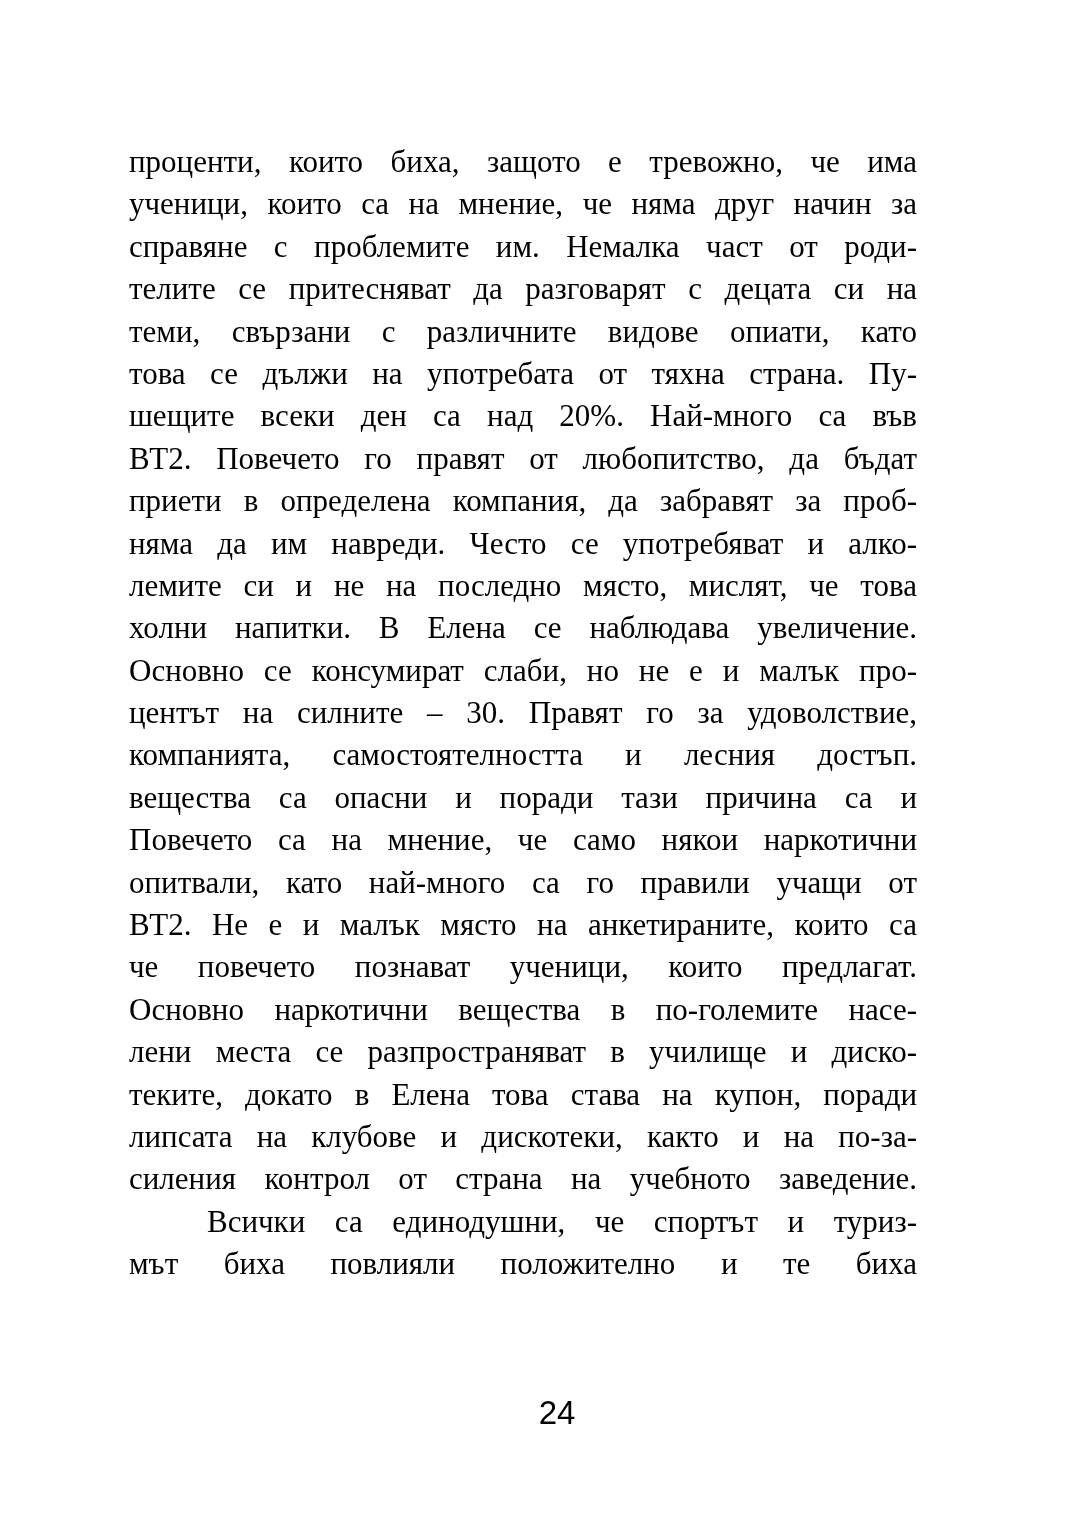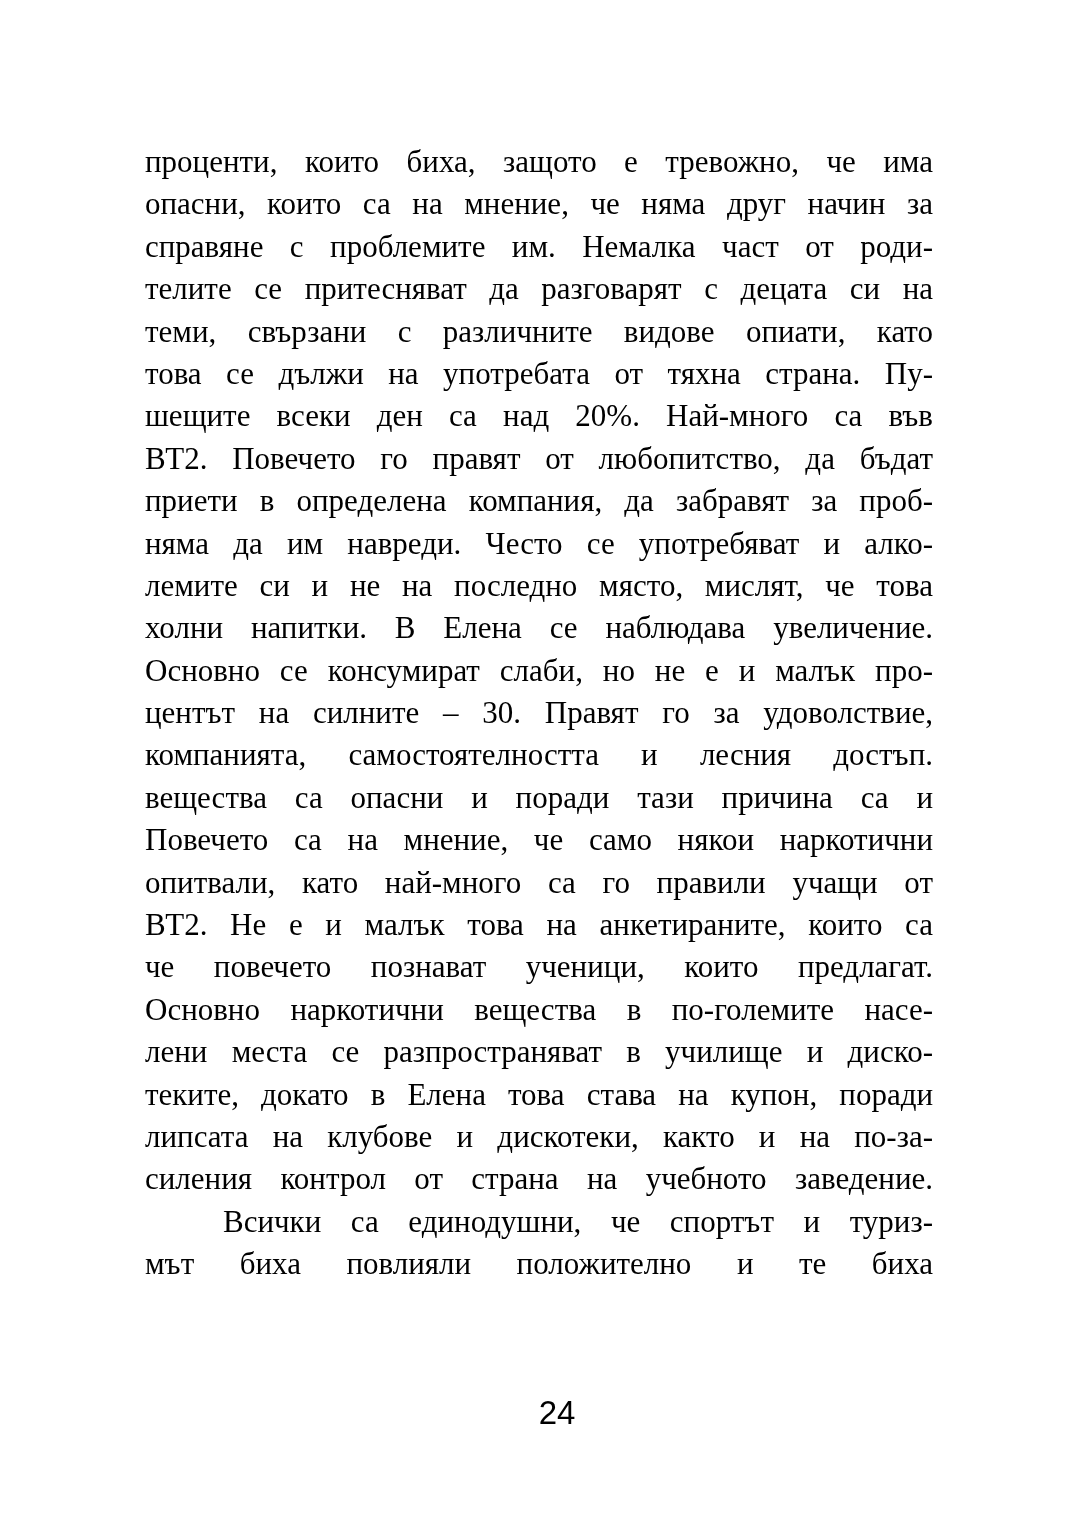--- a/index.html
+++ b/index.html
@@ -11,21 +11,21 @@
     position: relative;
     width: 1080px;
     height: 1532px;
     background: #ffffff;
     color: #000000;
     font-family: "Liberation Serif", "DejaVu Serif", serif;
     overflow: hidden;
   }
   .text-column {
     position: absolute;
-    left: 145px;
+    left: 129px;
     top: 141px;
     width: 788px;
   }
   .line {
     font-size: 31px;
     line-height: 42.4px;
     height: 42.4px;
     text-align: justify;
     text-align-last: justify;
     overflow: hidden;
@@ -44,38 +44,38 @@
     font-size: 33px;
     color: #000000;
   }
 </style>
 </head>
 <body>
 
 <div class="page">
   <div class="text-column">
       <div class="line">проценти, които биха, защото е тревожно, че има</div>
-      <div class="line">опасни, които са на мнение, че няма друг начин за</div>
+      <div class="line">ученици, които са на мнение, че няма друг начин за</div>
       <div class="line">справяне с проблемите им. Немалка част от роди-</div>
       <div class="line">телите се притесняват да разговарят с децата си на</div>
       <div class="line">теми, свързани с различните видове опиати, като</div>
       <div class="line">това се дължи на употребата от тяхна страна. Пу-</div>
       <div class="line">шещите всеки ден са над 20%. Най-много са във</div>
       <div class="line">ВТ2. Повечето го правят от любопитство, да бъдат</div>
       <div class="line">приети в определена компания, да забравят за проб-</div>
       <div class="line">няма да им навреди. Често се употребяват и алко-</div>
       <div class="line">лемите си и не на последно място, мислят, че това</div>
       <div class="line">холни напитки. В Елена се наблюдава увеличение.</div>
       <div class="line">Основно се консумират слаби, но не е и малък про-</div>
       <div class="line">центът на силните – 30. Правят го за удоволствие,</div>
       <div class="line">компанията, самостоятелността и лесния достъп.</div>
       <div class="line">вещества са опасни и поради тази причина са и</div>
       <div class="line">Повечето са на мнение, че само някои наркотични</div>
       <div class="line">опитвали, като най-много са го правили учащи от</div>
-      <div class="line">ВТ2. Не е и малък това на анкетираните, които са</div>
+      <div class="line">ВТ2. Не е и малък място на анкетираните, които са</div>
       <div class="line">че повечето познават ученици, които предлагат.</div>
       <div class="line">Основно наркотични вещества в по-големите насе-</div>
       <div class="line">лени места се разпространяват в училище и диско-</div>
       <div class="line">теките, докато в Елена това става на купон, поради</div>
       <div class="line">липсата на клубове и дискотеки, както и на по-за-</div>
       <div class="line">силения контрол от страна на учебното заведение.</div>
       <div class="line indent">Всички са единодушни, че спортът и туриз-</div>
       <div class="line">мът биха повлияли положително и те биха</div>
     </div>
   <div class="page-number">24</div>

